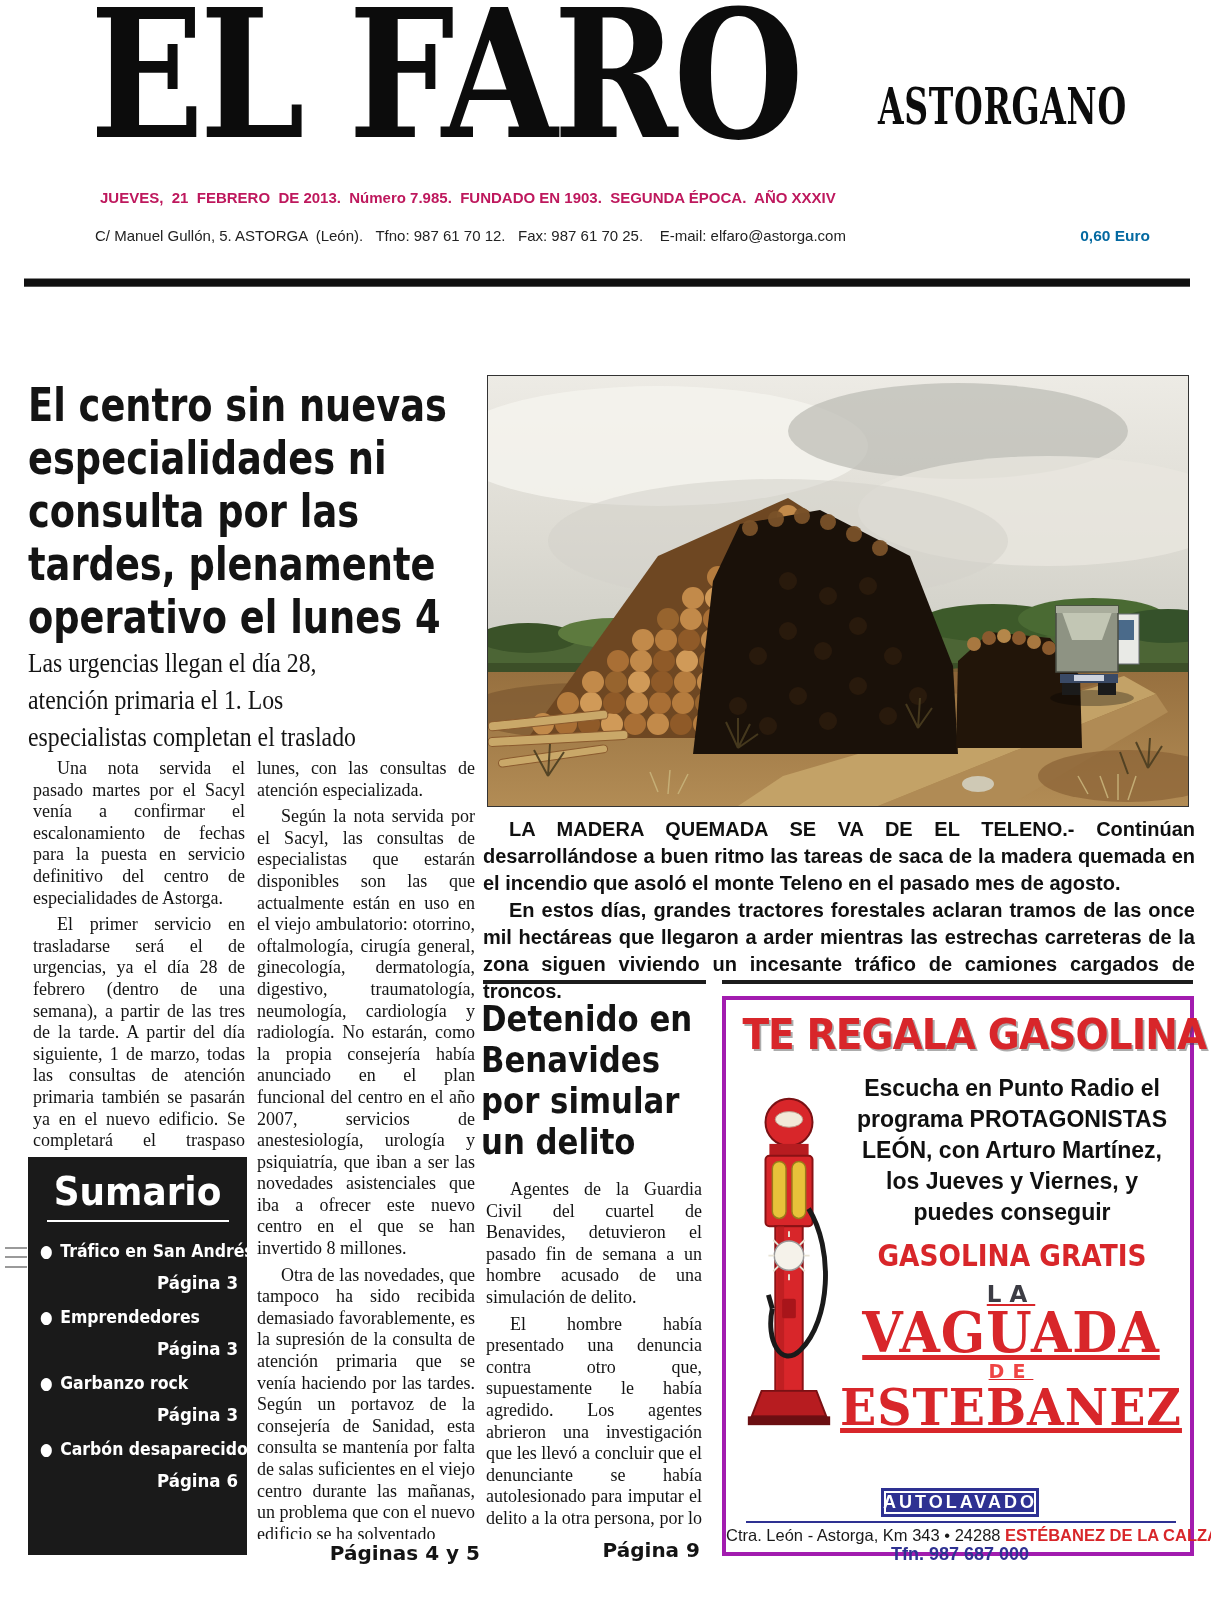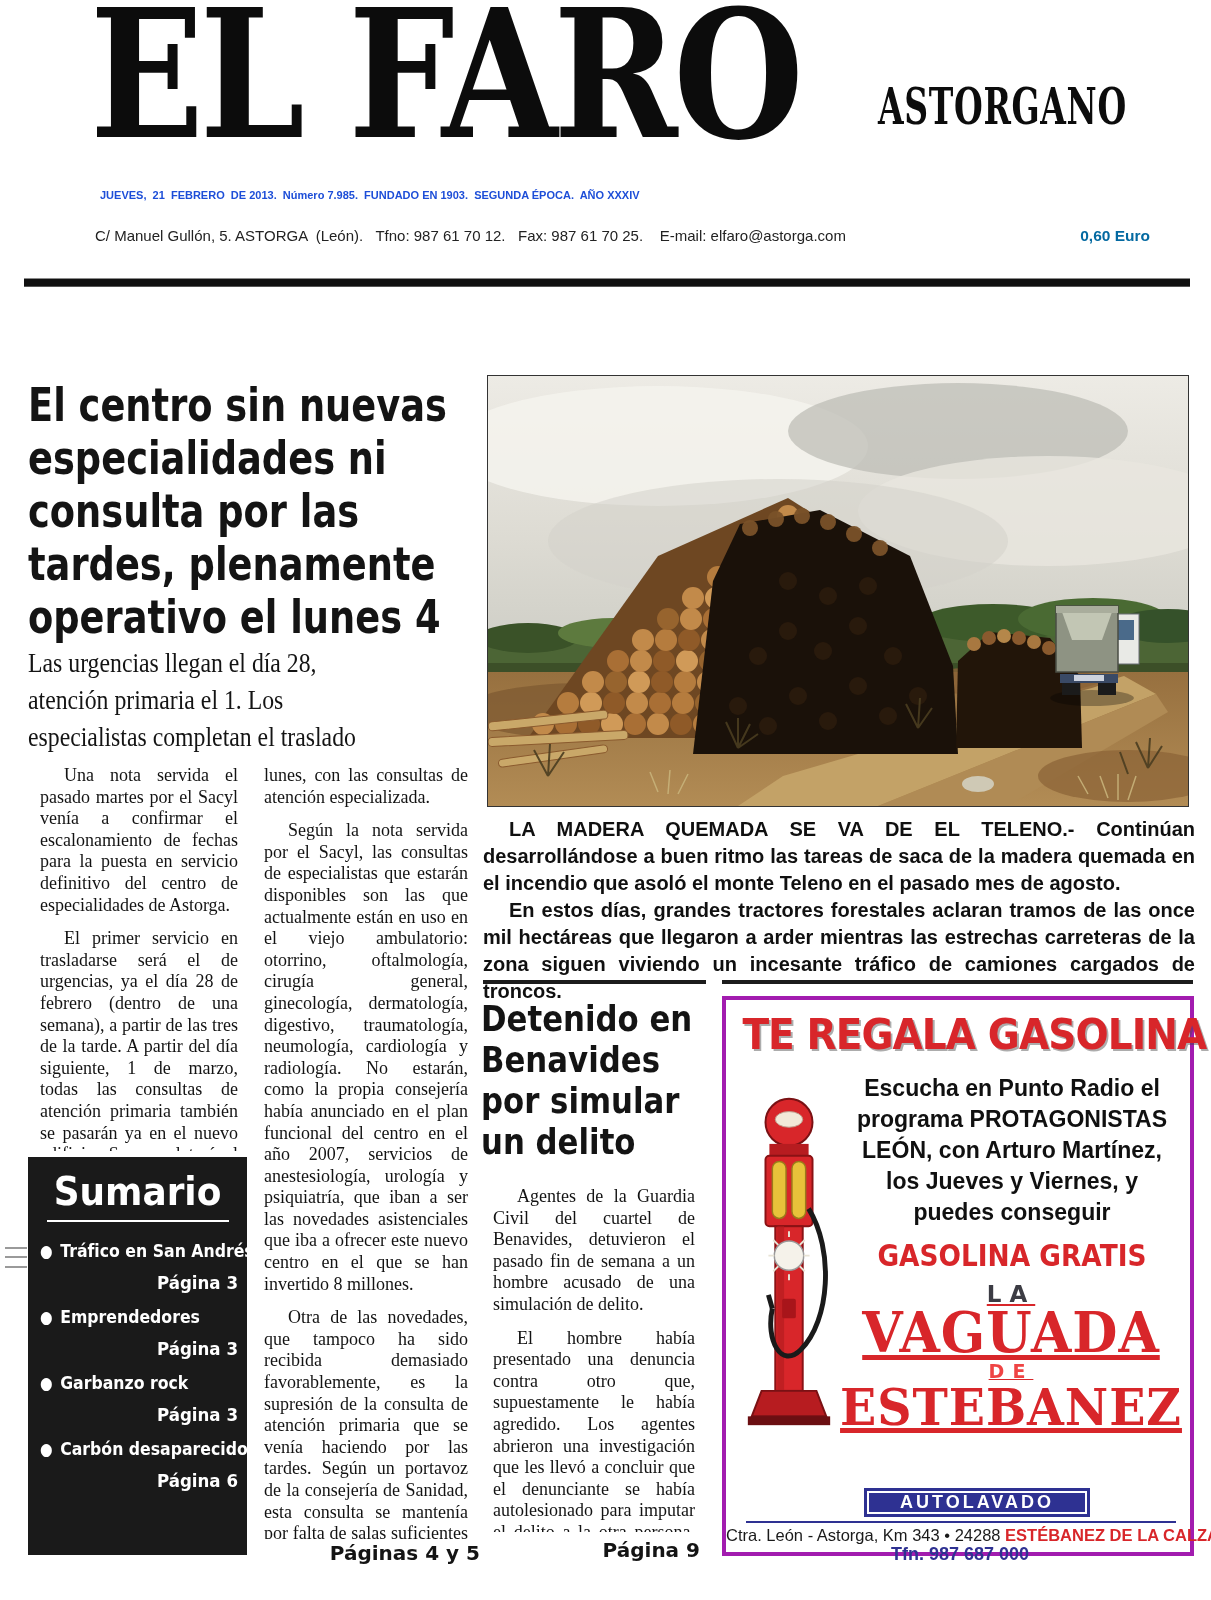--- a/index.html
+++ b/index.html
@@ -17,21 +17,21 @@
     transform:scaleX(0.84);transform-origin:left top;white-space:pre;
   }
   .masthead-subtitle{
     position:absolute;left:878px;top:82px;
     font-family:"DejaVu Serif",serif;font-weight:bold;
     font-size:50px;line-height:1;color:#0c0c0c;letter-spacing:1px;
     transform:scaleX(0.66);transform-origin:left top;white-space:pre;
   }
   .dateline{
     position:absolute;left:100px;top:189px;
-    font-weight:bold;font-size:11px;color:#1d4ed8;white-space:pre;
+    font-weight:bold;font-size:15px;color:#be185d;white-space:pre;
   }
   .addressline{
     position:absolute;left:95px;top:227px;
     font-size:15px;color:#222;white-space:pre;
   }
   .price{
     position:absolute;left:1010px;top:227px;width:140px;text-align:right;
     font-weight:bold;font-size:15.5px;color:#0369a1;
   }
   .top-rule{
@@ -48,21 +48,21 @@
   .subheadline{
     position:absolute;left:28px;top:645px;width:470px;
     font-family:"Liberation Serif",serif;
     font-size:27px;line-height:37px;color:#141414;
     transform:scaleX(0.88);transform-origin:left top;white-space:pre;
   }
   .body-text{
     font-family:"Liberation Serif",serif;font-size:18px;line-height:21.6px;
     text-align:justify;color:#131313;
   }
-  .body-text p{margin:12px;text-indent:24px;}
+  .body-text p{margin:5px;text-indent:24px;}
   .body-text p.noindent{text-indent:0;}
   .col1{position:absolute;left:28px;top:753px;width:222px;height:398px;overflow:hidden;}
   .col2{position:absolute;left:252px;top:753px;width:228px;height:786px;overflow:hidden;}
   .cont-line{
     position:absolute;font-family:"DejaVu Sans",sans-serif;font-weight:bold;
     font-size:20px;color:#141414;text-align:right;
   }
   .cont-pages{left:252px;top:1541px;width:228px;}
   .cont-page9{left:478px;top:1538px;width:222px;}
   
@@ -147,21 +147,21 @@
   .ad-pump{position:absolute;left:14px;top:92px;width:98px;height:340px;}
   .blue-box-outer{
     position:absolute;border:3px solid var(--blue);background:#fff;padding:2px;box-sizing:border-box;
   }
   .blue-box-inner{
     background:var(--blue);color:#fff;height:100%;display:flex;align-items:center;justify-content:center;
     font-weight:bold;white-space:nowrap;
   }
   .service-box{left:40px;top:437px;width:392px;height:46px;}
   .service-box .blue-box-inner{font-size:30px;letter-spacing:1px;transform:scaleX(0.95);}
-  .autolavado-box{left:138px;top:488px;width:226px;height:29px;}
+  .autolavado-box{left:155px;top:488px;width:158px;height:29px;}
   .autolavado-box .blue-box-inner{font-size:18px;letter-spacing:3px;}
   .ad-hr{position:absolute;left:20px;top:521px;width:430px;height:2px;background:var(--blue);}
   .ad-address{
     position:absolute;left:0;top:526px;width:468px;text-align:center;
     font-size:16.5px;color:#1a1a1a;white-space:nowrap;
   }
   .ad-address .red{color:var(--red);font-weight:bold;}
   .ad-phone{
     position:absolute;left:0;top:544px;width:468px;text-align:center;
     font-weight:bold;font-size:18px;color:var(--blue);

